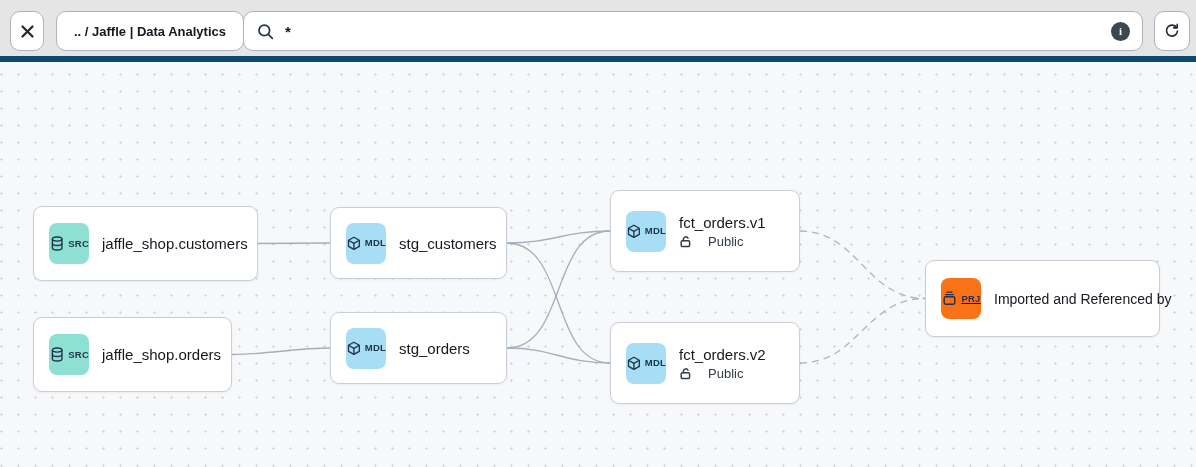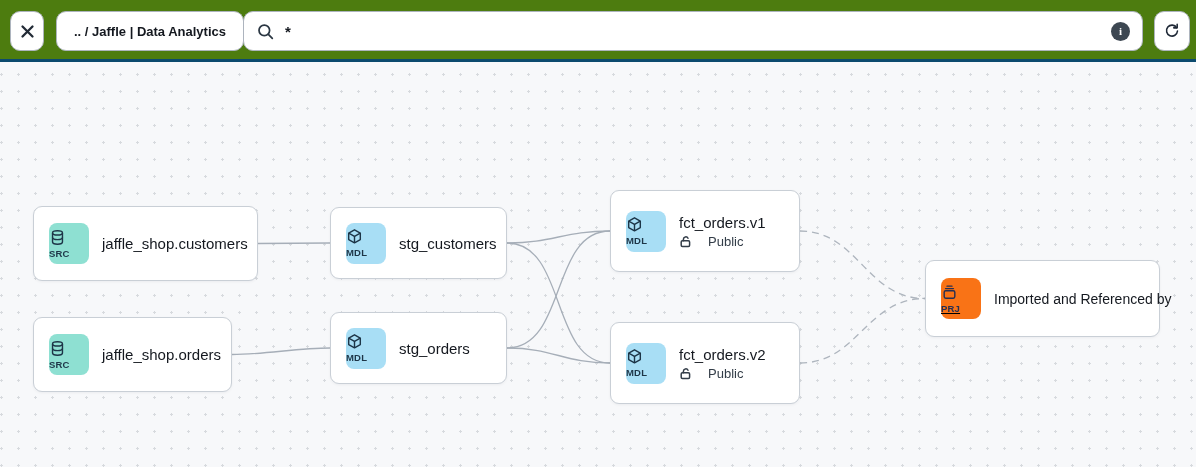--- a/index.html
+++ b/index.html
@@ -1,20 +1,20 @@
 <!DOCTYPE html>
 <html><head>
 <meta charset="utf-8">
 <style>
   * { box-sizing: border-box; margin: 0; padding: 0; }
   body { font-family: "Liberation Sans", sans-serif; background: #ffffff; }
   .screen { position: relative; width: 1196px; height: 467px; overflow: hidden; background: #ffffff; }
 
   
-  .topbar { position: absolute; left: 0; top: 0; width: 1196px; height: 62px; background: #4d7c0f; border-bottom: 3px solid #0c4a6e; z-index: 5; }
+  .topbar { position: absolute; left: 0; top: 0; width: 1196px; height: 62px; background: #e5e5e5; border-bottom: 6px solid #0c4a6e; z-index: 5; }
   .tb-btn {
     position: absolute; top: 11px; height: 40px; background: #ffffff;
     border: 1px solid #adb4be; border-radius: 10px;
     display: flex; align-items: center; justify-content: center; cursor: pointer;
   }
   .close-btn { left: 10px; width: 34px; }
   .crumb-btn { left: 56px; padding: 0 17px; font-size: 13px; font-weight: 600; color: #14181f; white-space: nowrap; }
   .refresh-btn { left: 1154px; width: 36px; }
   .search-box {
     position: absolute; left: 243px; top: 11px; width: 900px; height: 40px;
@@ -44,21 +44,21 @@
   .edge.dashed { stroke: #aeb5be; stroke-dasharray: 7 5; }
 
   
   .node {
     position: absolute; background: #ffffff; border: 1px solid #c9cfd6; border-radius: 9px;
     box-shadow: 0 1px 3px rgba(20,28,40,0.05);
     display: flex; align-items: center; padding-left: 15px; gap: 13px; cursor: pointer;
   }
   .badge {
     width: 40px; height: 41px; border-radius: 8px; flex: 0 0 auto;
-    display: flex; flex-direction: column; align-items: flex-start; justify-content: center; gap: 3px;
+    display: flex; flex-direction: row; align-items: center; justify-content: center; gap: 3px;
   }
   .badge svg { display: block; }
   .badge-label { font-size: 9.5px; font-weight: 700; color: #1d3547; letter-spacing: 0.2px; line-height: 1; }
   .badge-prj .badge-label { color: #272f52; }
   .node-title { font-size: 15px; font-weight: 500; color: #14181f; white-space: nowrap; }
   .node-text { display: flex; flex-direction: column; gap: 3px; }
   .access-row { display: flex; align-items: center; gap: 16px; font-size: 13px; font-weight: 400; color: #333d48; }
   .prj-subtitle { font-size: 14px; font-weight: 400; color: #14181f; white-space: nowrap; }
   .prj-title { font-size: 17px; font-weight: 400; color: #14181f; white-space: nowrap; }
 </style>

